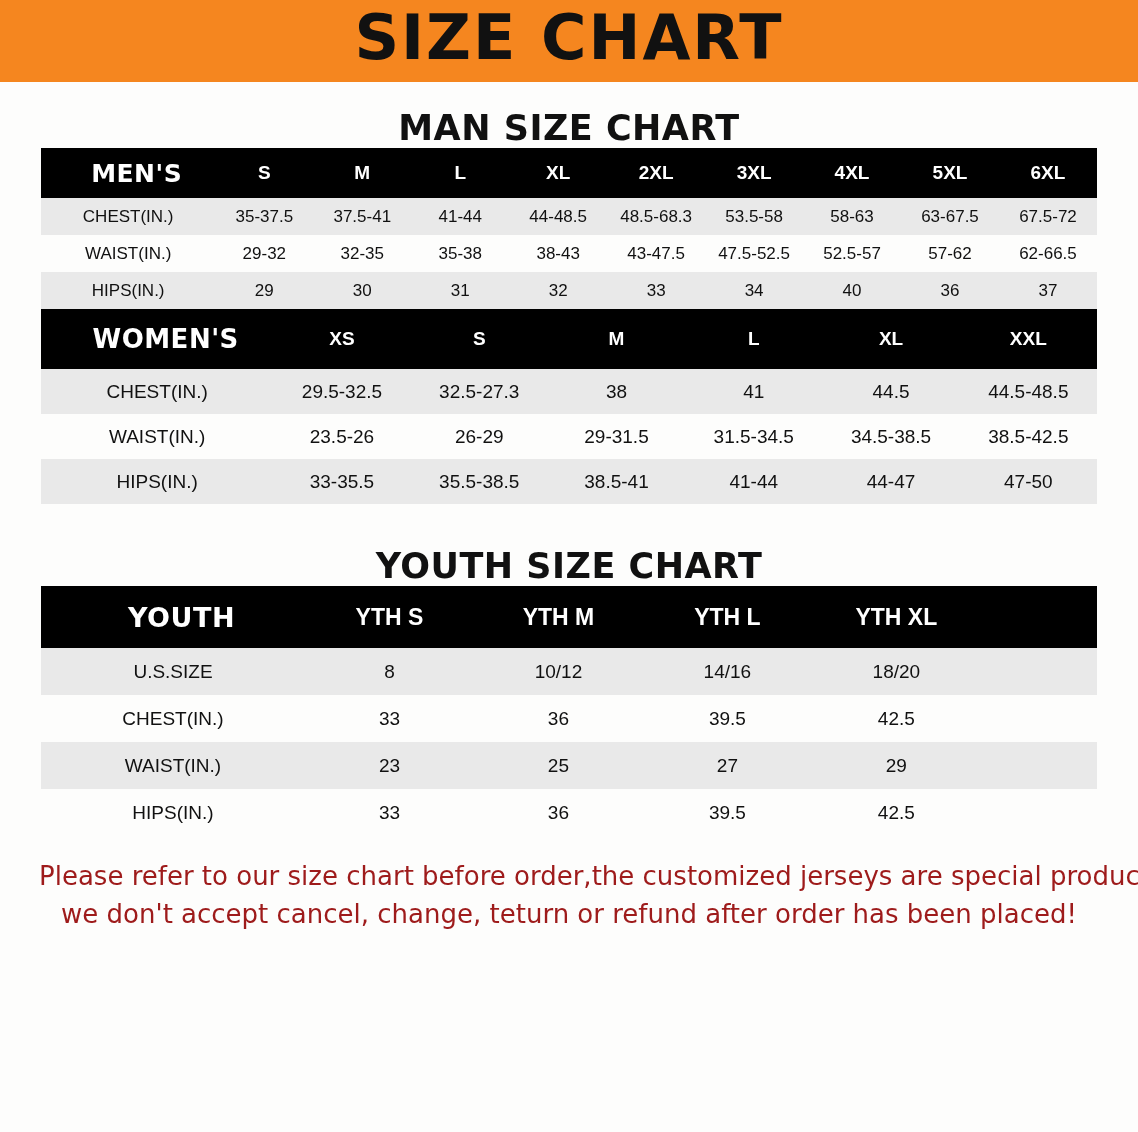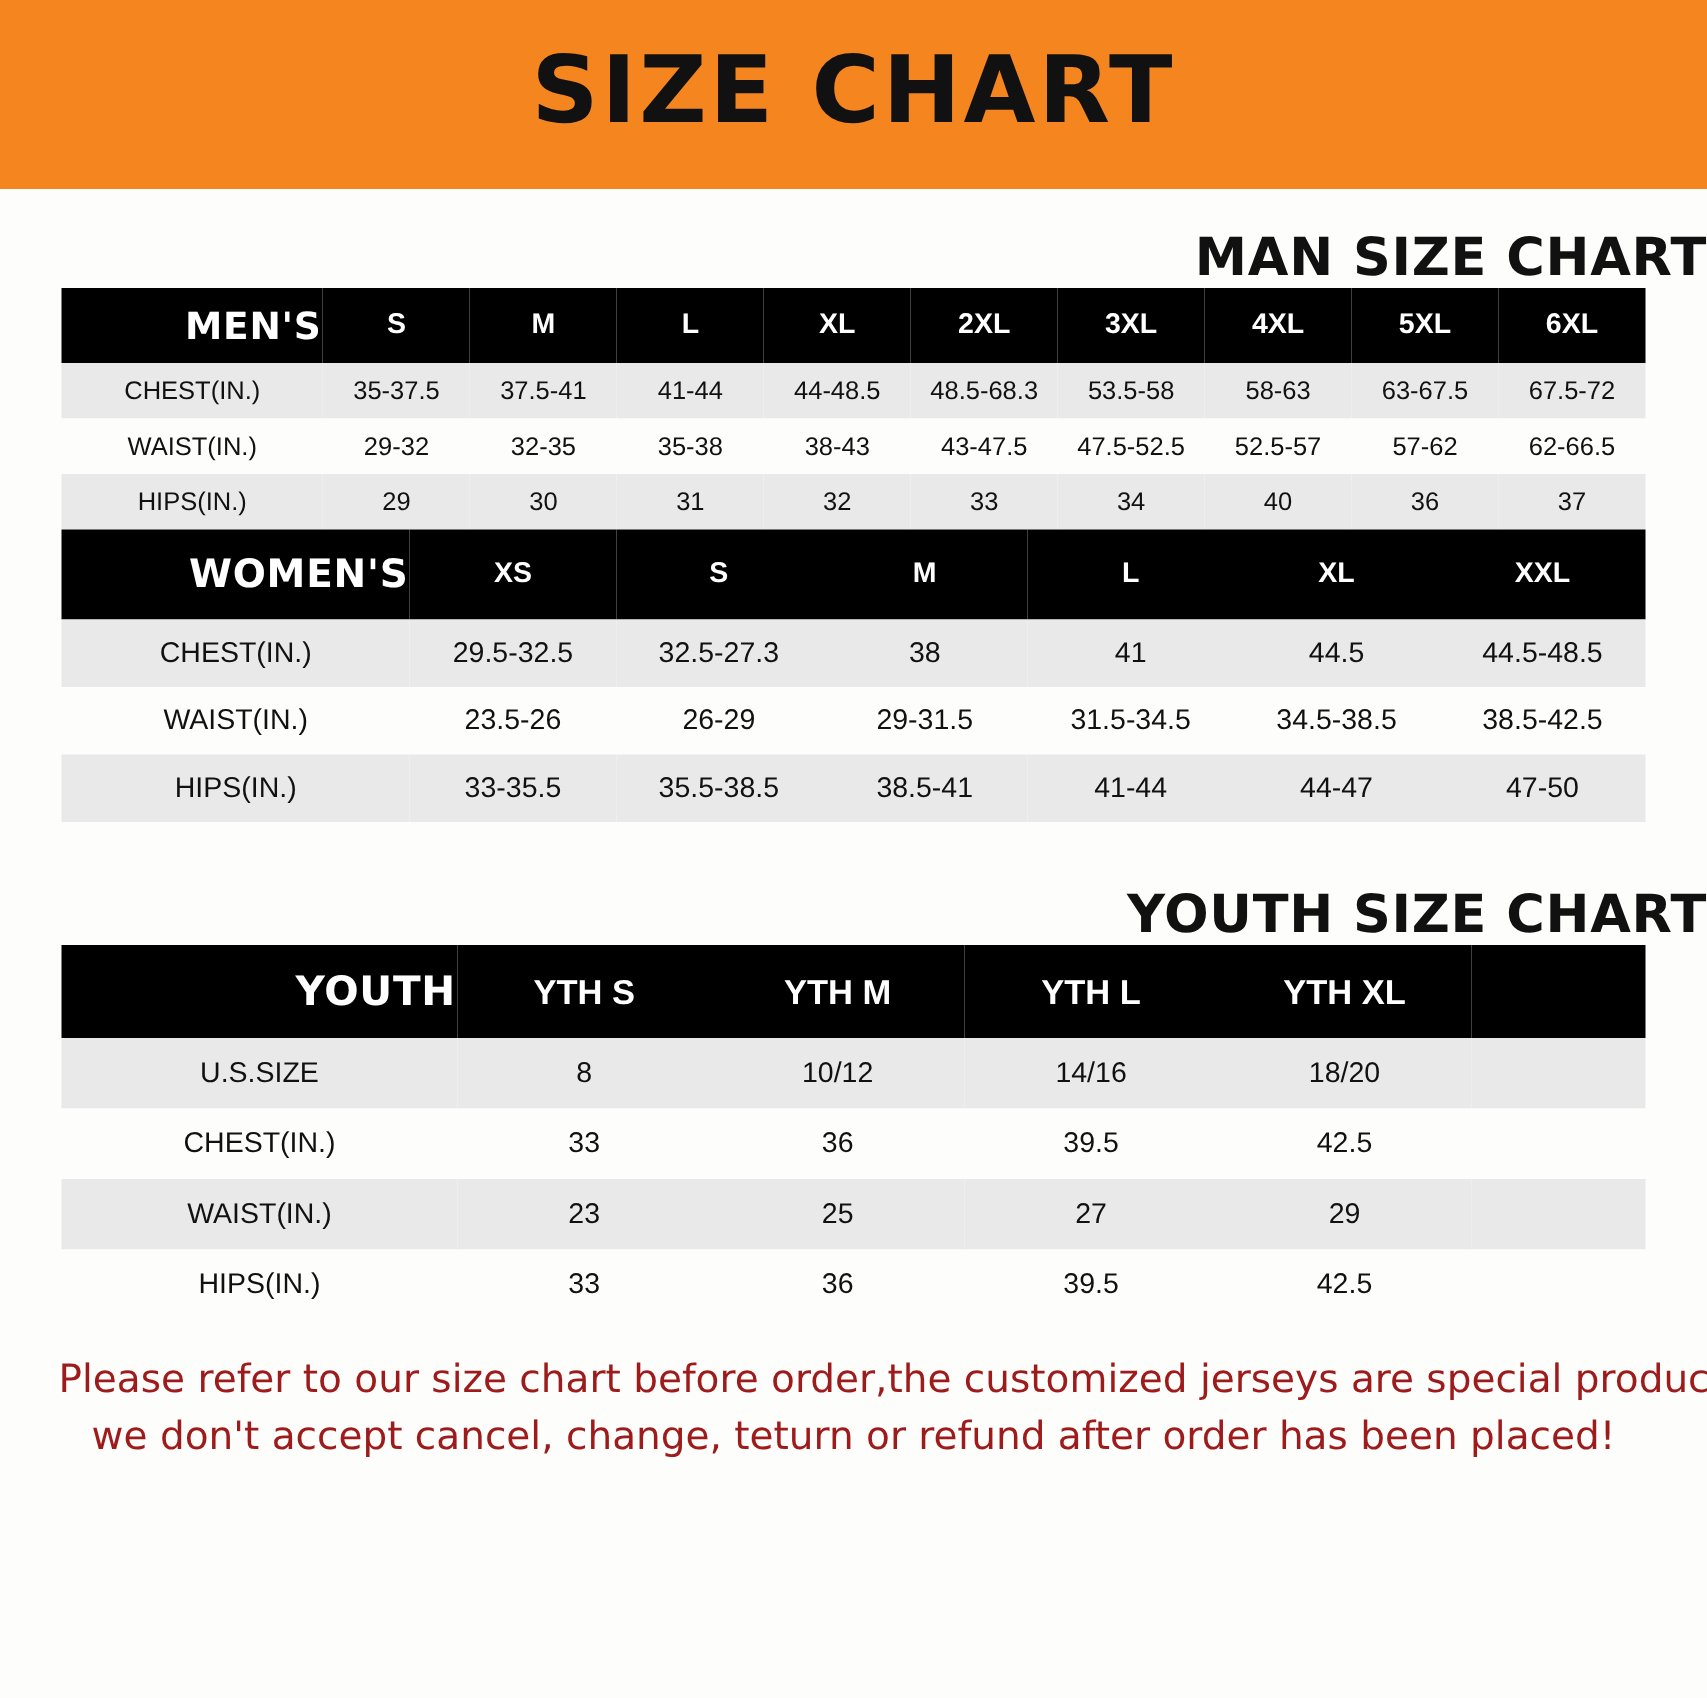--- a/index.html
+++ b/index.html
@@ -16,40 +16,40 @@
   .page {
     position: relative;
     width: 1138px;
     height: 1132px;
     background: #fdfdfc;
   }
 
   
   .banner {
     width: 100%;
-    height: 126px;
+    height: 82px;
     background: #f5861f;
     display: flex;
     align-items: center;
     justify-content: center;
   }
   .banner-title {
     font-family: "DejaVu Sans", sans-serif;
     font-weight: bold;
     font-size: 62px;
     letter-spacing: 2px;
     color: #111;
     line-height: 1;
     margin: 0;
     padding-bottom: 6px;
   }
 
   
   .section-title {
-    text-align: right;
+    text-align: center;
     font-family: "DejaVu Sans", sans-serif;
     font-weight: bold;
     font-size: 35px;
     color: #111;
     letter-spacing: 0.5px;
   }
   .t-man   { margin: 26px 0 0 0; }
   .t-women { margin: 38px 0 0 0; }
   .t-youth { margin: 42px 0 0 0; }
 
@@ -71,21 +71,21 @@
   }
   
   table.sizetable thead tr {
     background: #000;
   }
   table.sizetable thead th {
     color: #fff;
     font-weight: bold;
   }
   table.sizetable thead th.rowlabel {
-    text-align: right;
+    text-align: center;
     padding-left: 18px;
     font-family: "DejaVu Sans", sans-serif;
     letter-spacing: 0.5px;
   }
   table.sizetable tbody td.rowlabel {
     text-align: center;
     font-weight: normal;
   }
   .rowA { background: #e9e9e9; }
   .rowB { background: #fdfdfc; }

